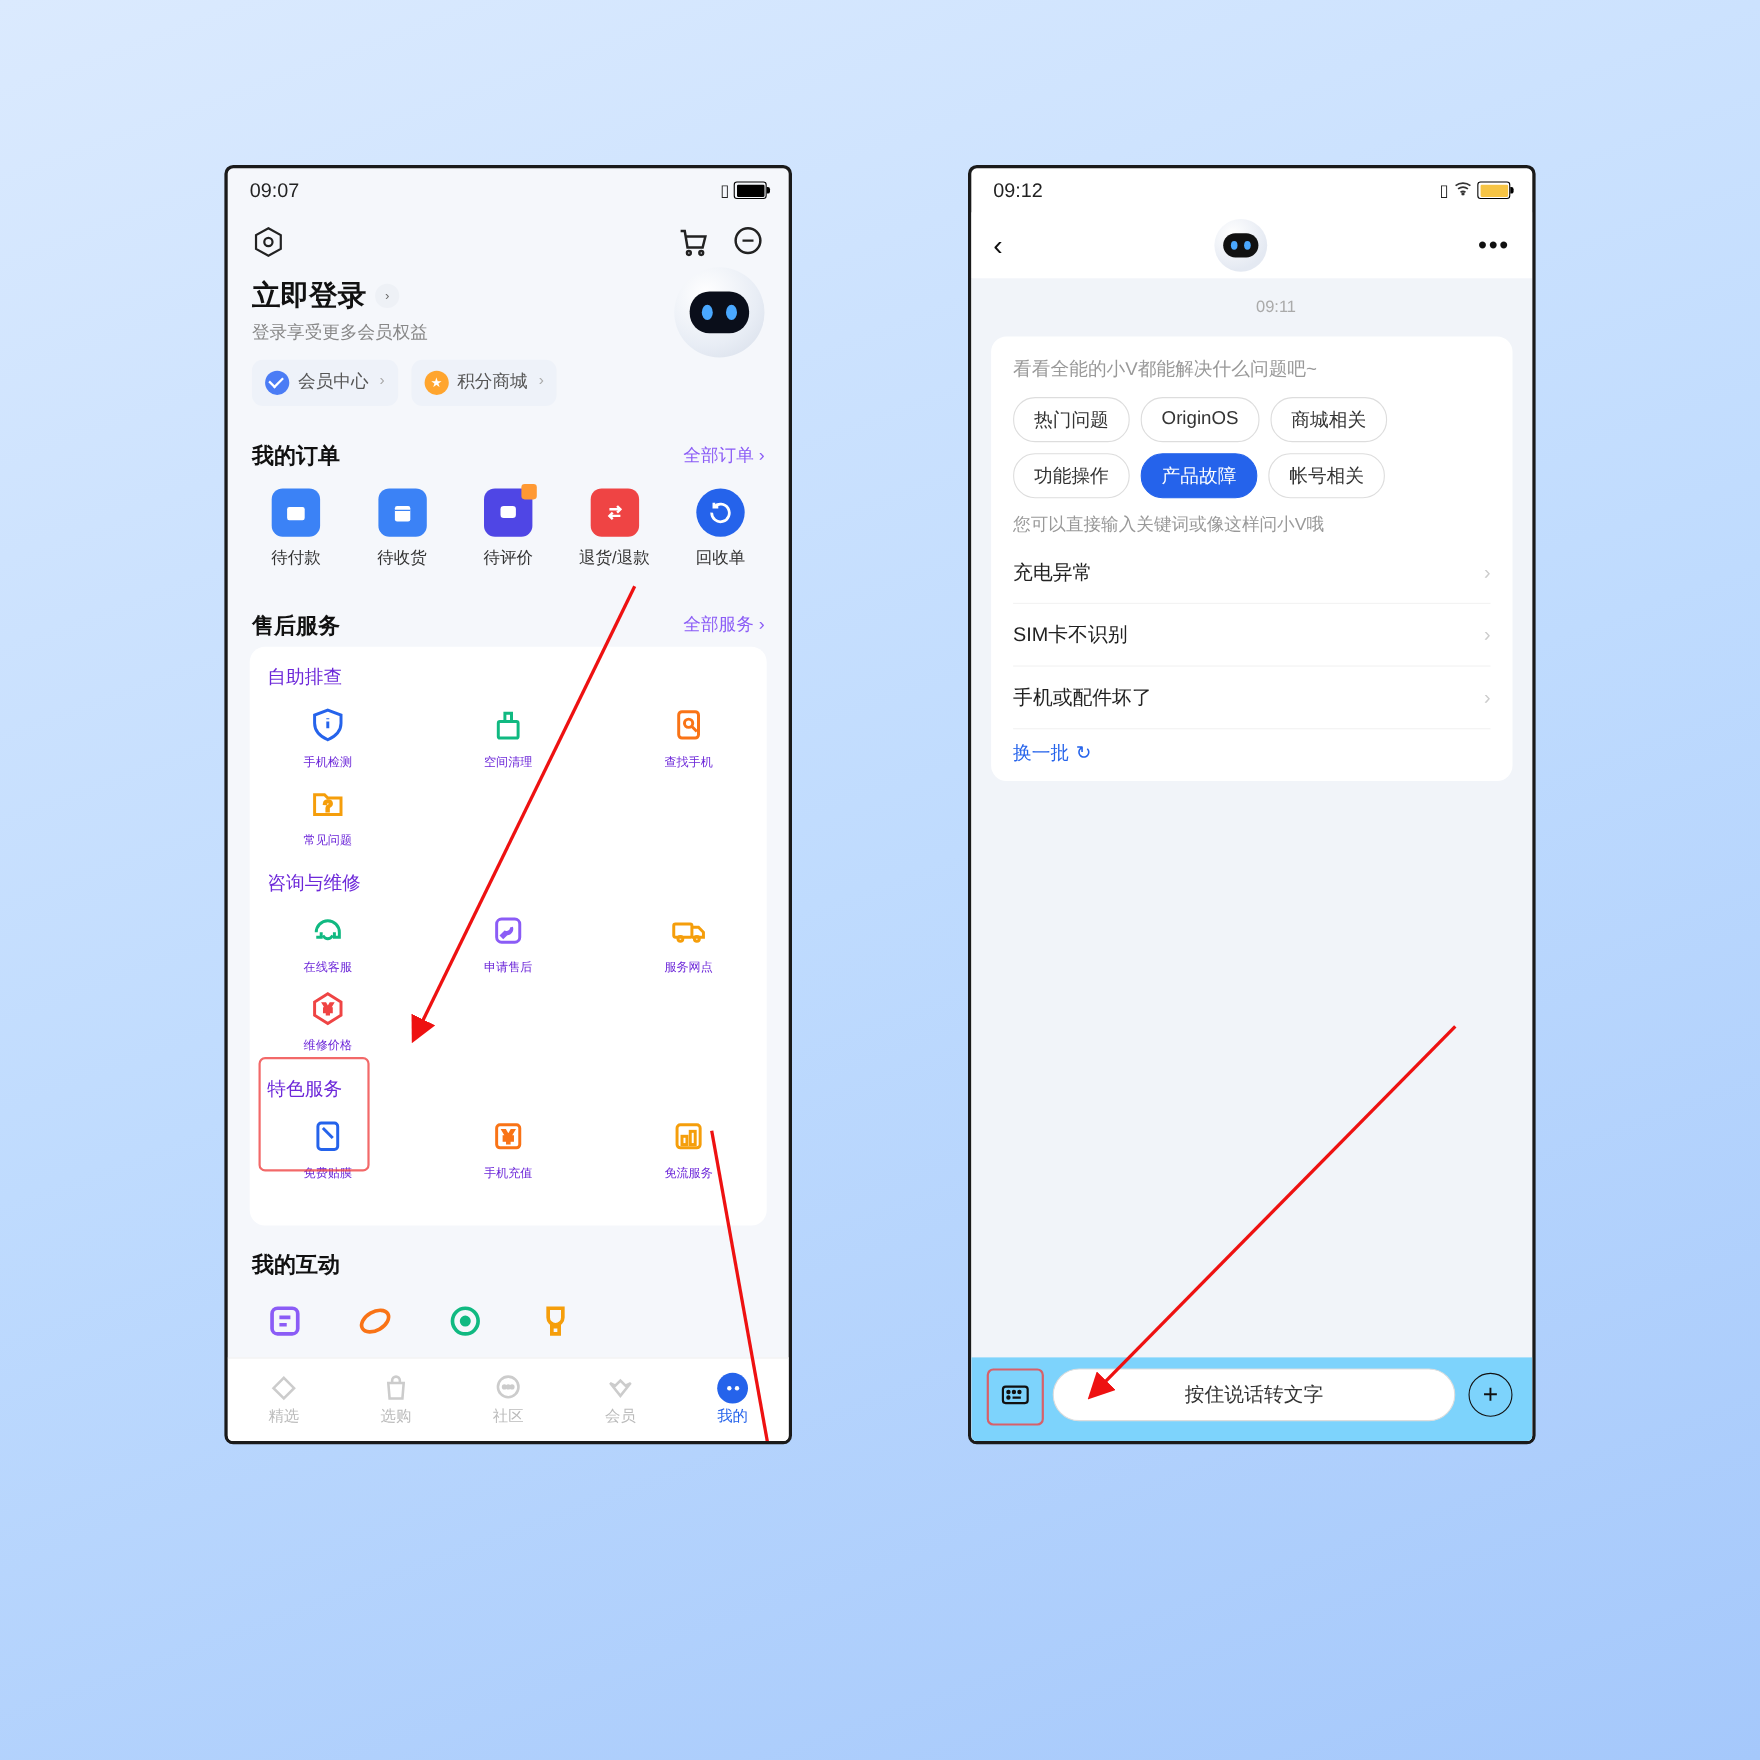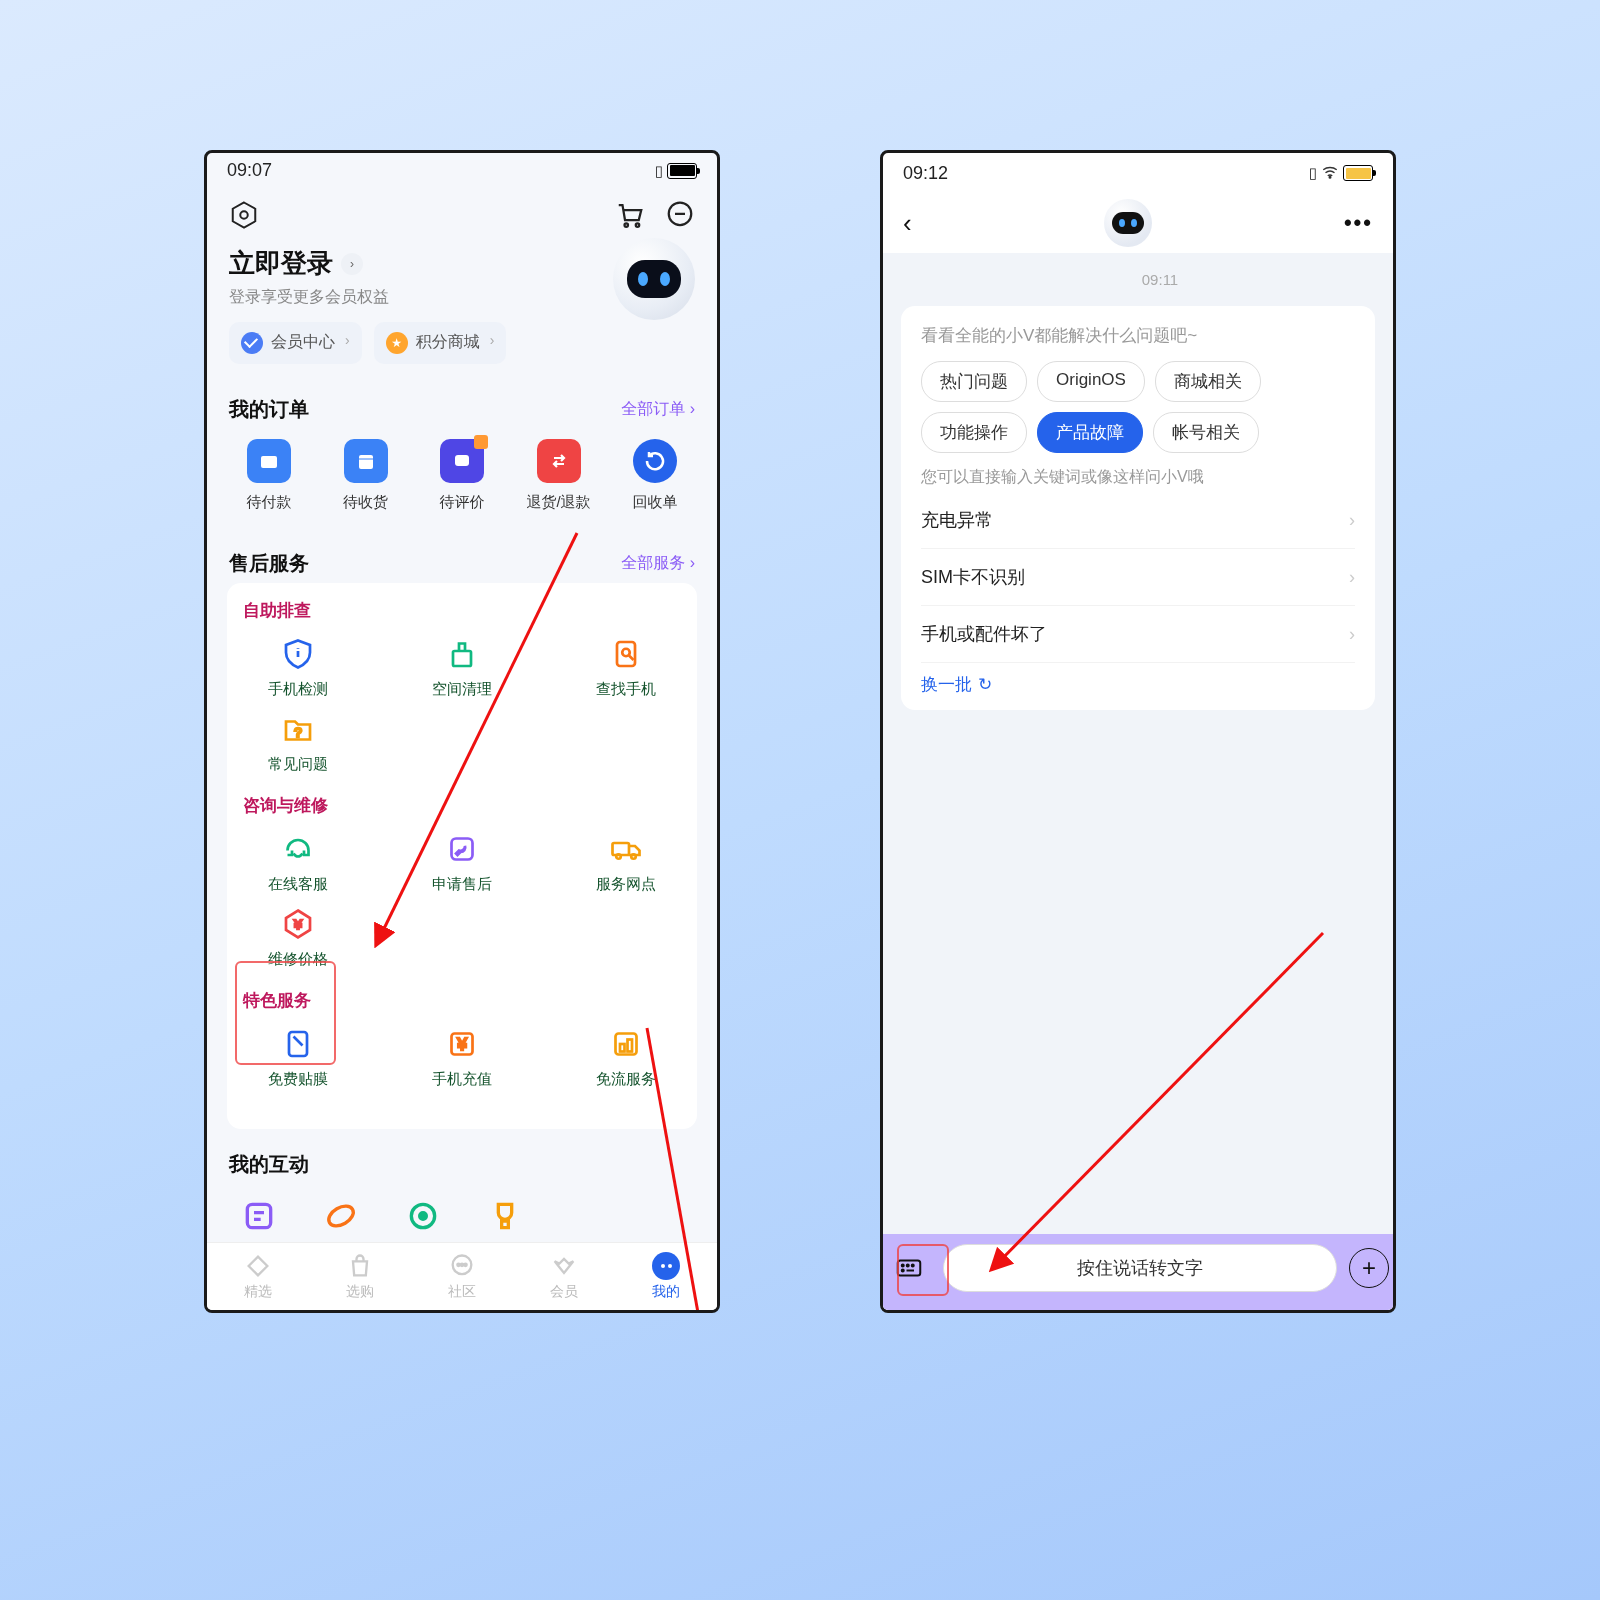--- a/index.html
+++ b/index.html
@@ -70,24 +70,24 @@
   
   .ic.wallet { background:#3b82f6;}
   .ic.box { background:#3b82f6;}
   .ic.spch { background:#4f46e5; position:relative;}
   .ic.spch::after{content:"";position:absolute;right:-4px;top:-4px;width:14px;height:14px;background:#ff9933;border-radius:3px;}
   .ic.swap { background:#ef4444;}
   .ic.recy { background:#2563eb; border-radius:50%; }
   .ic svg { width:24px; height:24px; }
   
   .card { margin:0 20px; background:#fff; border-radius:14px; padding:16px 16px 8px;}
-  .grp-title { font-size:17px; font-weight:700; color:#be185d; margin-bottom:8px;}
+  .grp-title { font-size:17px; font-weight:400; color:#6d28d9; margin-bottom:8px;}
   .grid4 { display:flex; justify-content:space-between; margin-bottom:14px; flex-wrap:wrap;}
   .gcell { width:110px; display:flex; flex-direction:column; align-items:center; gap:8px; padding:6px 0;}
-  .gcell .lbl { font-size:15px; color:#14532d;}
+  .gcell .lbl { font-size:11px; color:#6d28d9;}
   .gico { width:36px; height:36px; display:flex; align-items:center; justify-content:center;}
   .hl-box {
     border:2px solid #ef4444cc; border-radius:6px;
     position:absolute; pointer-events:none;
   }
   .phone.left .hl1 { left:28px; top:808px; width:101px; height:104px;}
   .interact { margin-top:4px;}
   .row-ic { display:flex; gap:42px; padding:12px 32px 6px;}
   .row-ic .bic { width:40px; height:40px; border-radius:10px; display:flex; align-items:center; justify-content:center;}
   
@@ -115,21 +115,21 @@
   .chips { display:flex; flex-wrap:wrap; gap:10px; margin-bottom:14px;}
   .chip { border:1px solid #ddd; border-radius:20px; padding:8px 18px; font-size:17px; color:#333; background:#fff;}
   .chip.on { background:#2563eb; color:#fff; border-color:#2563eb;}
   .hint2 { color:#999; font-size:16px; margin:6px 0 4px;}
   .qrow { display:flex; justify-content:space-between; align-items:center; padding:16px 0; border-bottom:1px solid #f2f2f2; font-size:18px; color:#222;}
   .qrow:last-of-type { border-bottom:none;}
   .qrow .chv { color:#ccc;}
   .refresh { color:#2563eb; font-size:17px; margin-top:10px; display:flex; align-items:center; gap:6px;}
   .sug-row { display:flex; gap:10px; padding:10px 18px; overflow:hidden;}
   .sug { background:#fff; border:1px solid #e5e5e5; border-radius:18px; padding:6px 14px; font-size:16px; color:#333; white-space:nowrap;}
-  .input-bar { display:flex; align-items:center; gap:12px; padding:10px 4px 18px; background:#c4b5fd;}
+  .input-bar { display:flex; align-items:center; gap:12px; padding:10px 18px 18px; background:#7dd3fc;}
   .kbd { width:44px; height:44px; display:flex;align-items:center;justify-content:center;}
   .phone.right .hl2 { left:14px; bottom:14px; width:52px; height:52px; border:2px solid #ef4444cc; position:absolute;}
   .vbtn { flex:1; background:#fff; border:1px solid #ddd; border-radius:24px; height:48px; display:flex; align-items:center; justify-content:center; font-size:18px; color:#333;}
   .plus { width:40px; height:40px; border:1.6px solid #111; border-radius:50%; display:flex; align-items:center; justify-content:center; font-size:24px; color:#111;}
 </style>
 </head>
 <body>
 
 <div class="phone left">
   <div class="status">

